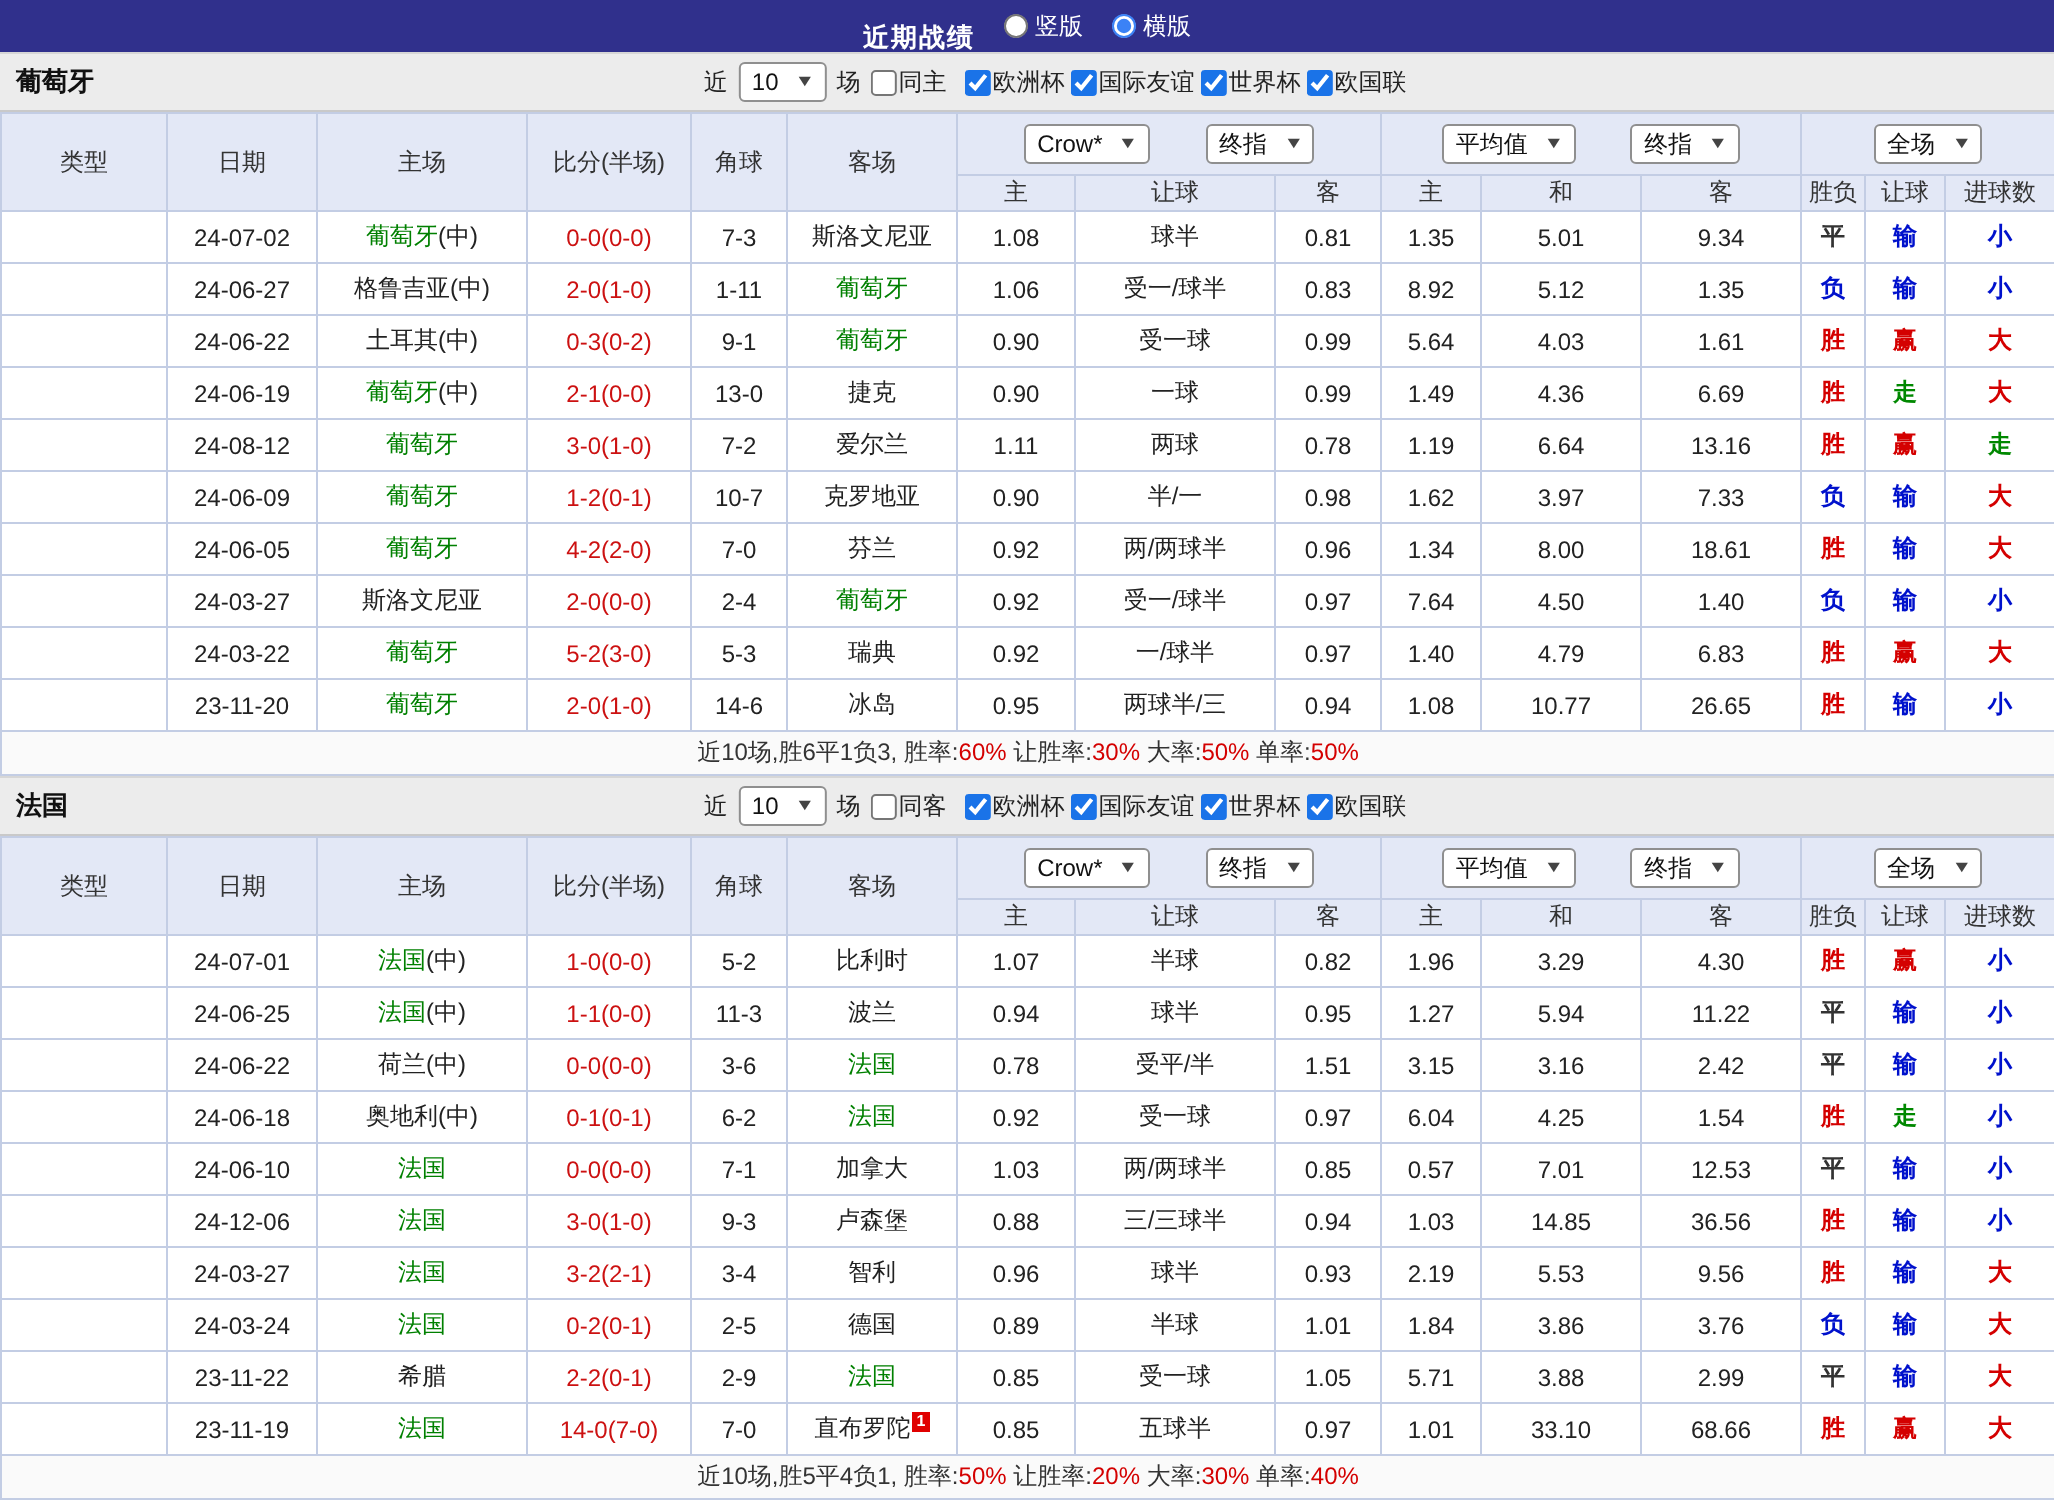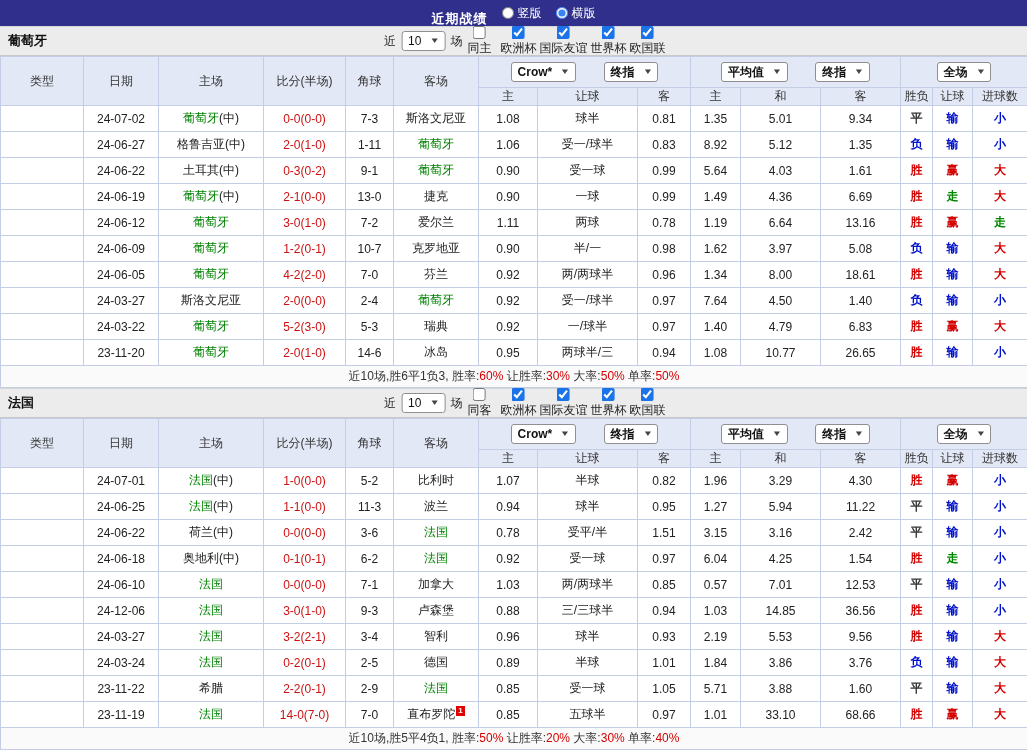--- a/index.html
+++ b/index.html
@@ -9,35 +9,35 @@
   
   .topbar { height: 26px; background: var(--topbar-bg); display: flex; align-items: center; justify-content: center; gap: 14px; color: #fff; }
   .topbar-title { font-weight: bold; font-size: 13px; letter-spacing: 1px; margin-top: 11px; }
   .mode { display: inline-flex; align-items: center; gap: 4px; font-size: 12px; cursor: pointer; }
   .mode input { width: 12px; height: 12px; accent-color: #3b82f6; }
 
   
   .section-bar { height: 30px; background: var(--section-bg); border-bottom: 1px solid #c9c9c9; border-top: 1px solid #d6d6d6; display: flex; align-items: center; padding: 0 8px; position: relative; font-size: 12px; }
   .team-name { font-weight: bold; font-size: 13px; color: #111; }
   .controls { position: absolute; left: 50%; transform: translateX(-46%); display: flex; align-items: center; gap: 5px; white-space: nowrap; }
-  .filter { display: inline-flex; align-items: center; gap: 1px; cursor: pointer; flex-direction: column; }
+  .filter { display: inline-flex; align-items: center; gap: 1px; cursor: pointer; }
   .filters { display: inline-flex; align-items: center; gap: 3px; margin-left: 4px; }
   input[type=checkbox] { width: 13px; height: 13px; accent-color: #1a73e8; }
 
   
   .dd { display: inline-flex; align-items: center; gap: 9px; background: #fff; border: 1px solid #8f8f8f; border-radius: 3px; padding: 2px 6px; font-size: 12px; color: #111; cursor: pointer; line-height: 14px; }
   .dd .arrow { font-size: 8px; color: #444; transform: scaleX(1.3); }
 
   
   table.grid { width: 1027px; border-collapse: collapse; table-layout: fixed; font-size: 12px; }
   .grid th, .grid td { border: 1px solid var(--grid-border); text-align: center; overflow: hidden; white-space: nowrap; vertical-align: middle; }
   .grid thead th { background: var(--header-bg); font-weight: normal; color: #333; }
   .grid .h1 th { height: 31px; }
   .grid .h2 th { height: 18px; }
-  .grid .group .dd { margin: 0 12px; font-weight: bold; }
+  .grid .group .dd { margin: 0 12px; }
   .grid tbody td { height: 26px; background: #fff; }
 
   td.type { color: #fff; }
   td.type-euro { background: var(--euro); }
   td.type-friendly { background: var(--friendly); }
   .team { color: var(--team-green); }
   td.score { color: var(--score-red); }
   td.res { font-weight: bold; }
   .c-red { color: var(--red); }
   .c-blue { color: var(--blue); }
@@ -227,21 +227,21 @@
           <td>0.99</td>
           <td>1.49</td>
           <td>4.36</td>
           <td>6.69</td>
           <td class="res c-red">胜</td>
           <td class="res c-green">走</td>
           <td class="res c-red">大</td>
         </tr>
         <tr>
           <td class="type type-friendly">国际友谊</td>
-          <td>24-06-12</td>
+          <td>24-08-12</td>
           <td><span class="team">葡萄牙</span></td>
           <td class="score">3-0(1-0)</td>
           <td>7-2</td>
           <td><span>爱尔兰</span></td>
           <td>1.11</td>
           <td>两球</td>
           <td>0.78</td>
           <td>1.19</td>
           <td>6.64</td>
           <td>13.16</td>
@@ -254,21 +254,21 @@
           <td>24-06-09</td>
           <td><span class="team">葡萄牙</span></td>
           <td class="score">1-2(0-1)</td>
           <td>10-7</td>
           <td><span>克罗地亚</span></td>
           <td>0.90</td>
           <td>半/一</td>
           <td>0.98</td>
           <td>1.62</td>
           <td>3.97</td>
-          <td>5.08</td>
+          <td>7.33</td>
           <td class="res c-blue">负</td>
           <td class="res c-blue">输</td>
           <td class="res c-red">大</td>
         </tr>
         <tr>
           <td class="type type-friendly">国际友谊</td>
           <td>24-06-05</td>
           <td><span class="team">葡萄牙</span></td>
           <td class="score">4-2(2-0)</td>
           <td>7-0</td>
@@ -584,21 +584,21 @@
           <td>23-11-22</td>
           <td><span>希腊</span></td>
           <td class="score">2-2(0-1)</td>
           <td>2-9</td>
           <td><span class="team">法国</span></td>
           <td>0.85</td>
           <td>受一球</td>
           <td>1.05</td>
           <td>5.71</td>
           <td>3.88</td>
-          <td>1.60</td>
+          <td>2.99</td>
           <td class="res c-dark">平</td>
           <td class="res c-blue">输</td>
           <td class="res c-red">大</td>
         </tr>
         <tr>
           <td class="type type-euro">欧洲杯</td>
           <td>23-11-19</td>
           <td><span class="team">法国</span></td>
           <td class="score">14-0(7-0)</td>
           <td>7-0</td>

